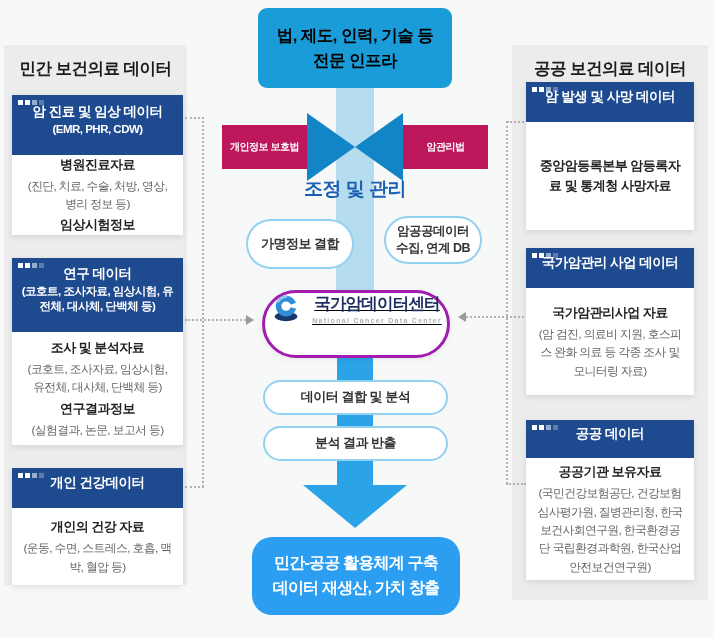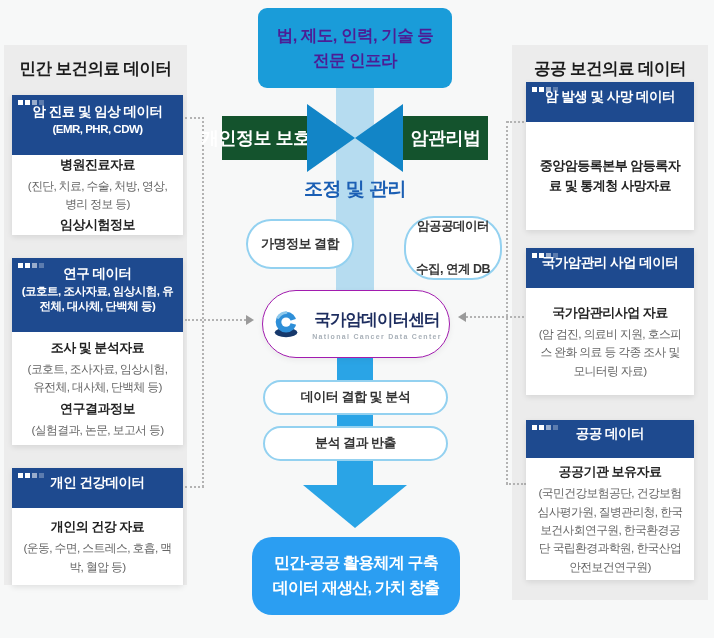--- a/index.html
+++ b/index.html
@@ -20,45 +20,45 @@
   .dots i:nth-child(3){ opacity:.55; } .dots i:nth-child(4){ opacity:.28; }
   .hdr-title { font-size:13.5px; font-weight:800; line-height:1.4; letter-spacing:-0.5px; }
   .hdr-sub { font-size:11.5px; font-weight:700; line-height:1.35; word-break:break-all; letter-spacing:-0.5px; }
   .dbox-body { padding:8px 10px; text-align:center; display:flex; flex-direction:column; justify-content:center; gap:2px;border-radius:14px; }
   .item { font-size:13px; font-weight:800; color:#222; line-height:1.55; letter-spacing:-0.5px; }
   .note { font-size:11.8px; color:#666; line-height:1.55; word-break:break-all; letter-spacing:-0.6px;text-align:center; }
 
   
   .top-box { left:258px; top:8px; width:194px; height:80px; background:#1a9cd9; border-radius:9px;
              display:flex; flex-direction:column; align-items:center; justify-content:center;
-             color:#4c1d95; font-size:16.5px; font-weight:800; line-height:1.5; letter-spacing:-0.5px; z-index:3; }
+             color:#000000; font-size:16.5px; font-weight:800; line-height:1.5; letter-spacing:-0.5px; z-index:3; }
   .shaft-light { left:336px; top:86px; width:38px; height:208px; background:#b6dcf0; z-index:1; }
   .shaft-dark  { left:337px; top:356px; width:36px; height:130px; background:#2aa4e6; z-index:1; }
 
-  .law-arrow { position:absolute; top:116px; width:85px; height:44px; background:#14532d; z-index:2;
-               display:flex; align-items:center; justify-content:center; color:#fff; font-size:18px; font-weight:800; white-space:nowrap; letter-spacing:-0.5px; }
+  .law-arrow { position:absolute; top:125px; width:85px; height:44px; background:#be185d; z-index:2;
+               display:flex; align-items:center; justify-content:center; color:#fff; font-size:10px; font-weight:800; white-space:nowrap; letter-spacing:-0.5px; }
   .law-left  { left:222px; }
   .law-left::after  { content:""; position:absolute; left:85px;  top:-12px; width:0; height:0;
                       border-left:48px solid #1285c7; border-top:34px solid transparent; border-bottom:34px solid transparent; }
   .law-right { left:403px; }
   .law-right::before{ content:""; position:absolute; left:-48px; top:-12px; width:0; height:0;
                       border-right:48px solid #1285c7; border-top:34px solid transparent; border-bottom:34px solid transparent; }
 
   .coord-label { left:255px; top:176px; width:200px; text-align:center; font-size:19px; font-weight:800; color:#1b5fb4; letter-spacing:-0.5px; z-index:3; }
 
   .pill { position:absolute; background:#fff; border:2px solid #93d1f0; border-radius:30px; z-index:3;
           display:flex; flex-direction:column; align-items:center; justify-content:center;
           font-size:13px; font-weight:800; color:#333; line-height:1.4; text-align:center; letter-spacing:-0.5px; }
   .pill-pseudonym { left:246px; top:219px; width:108px; height:50px; }
-  .pill-collect   { left:404px; top:216px; width:98px;  height:64px; font-size:12.5px;justify-content:space-between; }
+  .pill-collect   { left:384px; top:216px; width:98px;  height:48px; font-size:12.5px; }
   .pill-analysis  { left:263px; top:380px; width:185px; height:35px; border-radius:18px; }
   .pill-export    { left:263px; top:426px; width:185px; height:35px; border-radius:18px; }
 
-  .hub { left:262px; top:290px; width:188px; height:68px; background:#fff; border:1px solid #a21caf; border-radius:34px; z-index:4;
-         display:flex; align-items:center; justify-content:center; gap:8px; box-shadow:0 2px 6px rgba(0,0,0,.06); }
+  .hub { left:262px; top:290px; width:188px; height:68px; background:#fff; border:3px solid #a21caf; border-radius:34px; z-index:4;
+         display:flex; justify-content:center; gap:8px; box-shadow:0 2px 6px rgba(0,0,0,.06);text-decoration:underline; }
   .hub-text { display:flex; flex-direction:column; align-items:center; }
   .hub-name { font-size:16.5px; font-weight:800; color:#1d2d5f; letter-spacing:-0.8px; }
   .hub-sub  { font-size:7px; letter-spacing:1.3px; color:#a8b0b8; font-weight:600; margin-top:2px; white-space:nowrap; }
 
   .big-arrow-head { left:303px; top:485px; width:0; height:0; z-index:2;
                     border-left:52px solid transparent; border-right:52px solid transparent; border-top:43px solid #2aa4e6; }
 
   .bottom-box { left:252px; top:537px; width:208px; height:78px; background:#2b9ef2; border-radius:20px; z-index:3;
                 display:flex; flex-direction:column; align-items:center; justify-content:center;
                 color:#fff; font-size:16px; font-weight:800; line-height:1.55; letter-spacing:-0.8px; text-align:center; }

